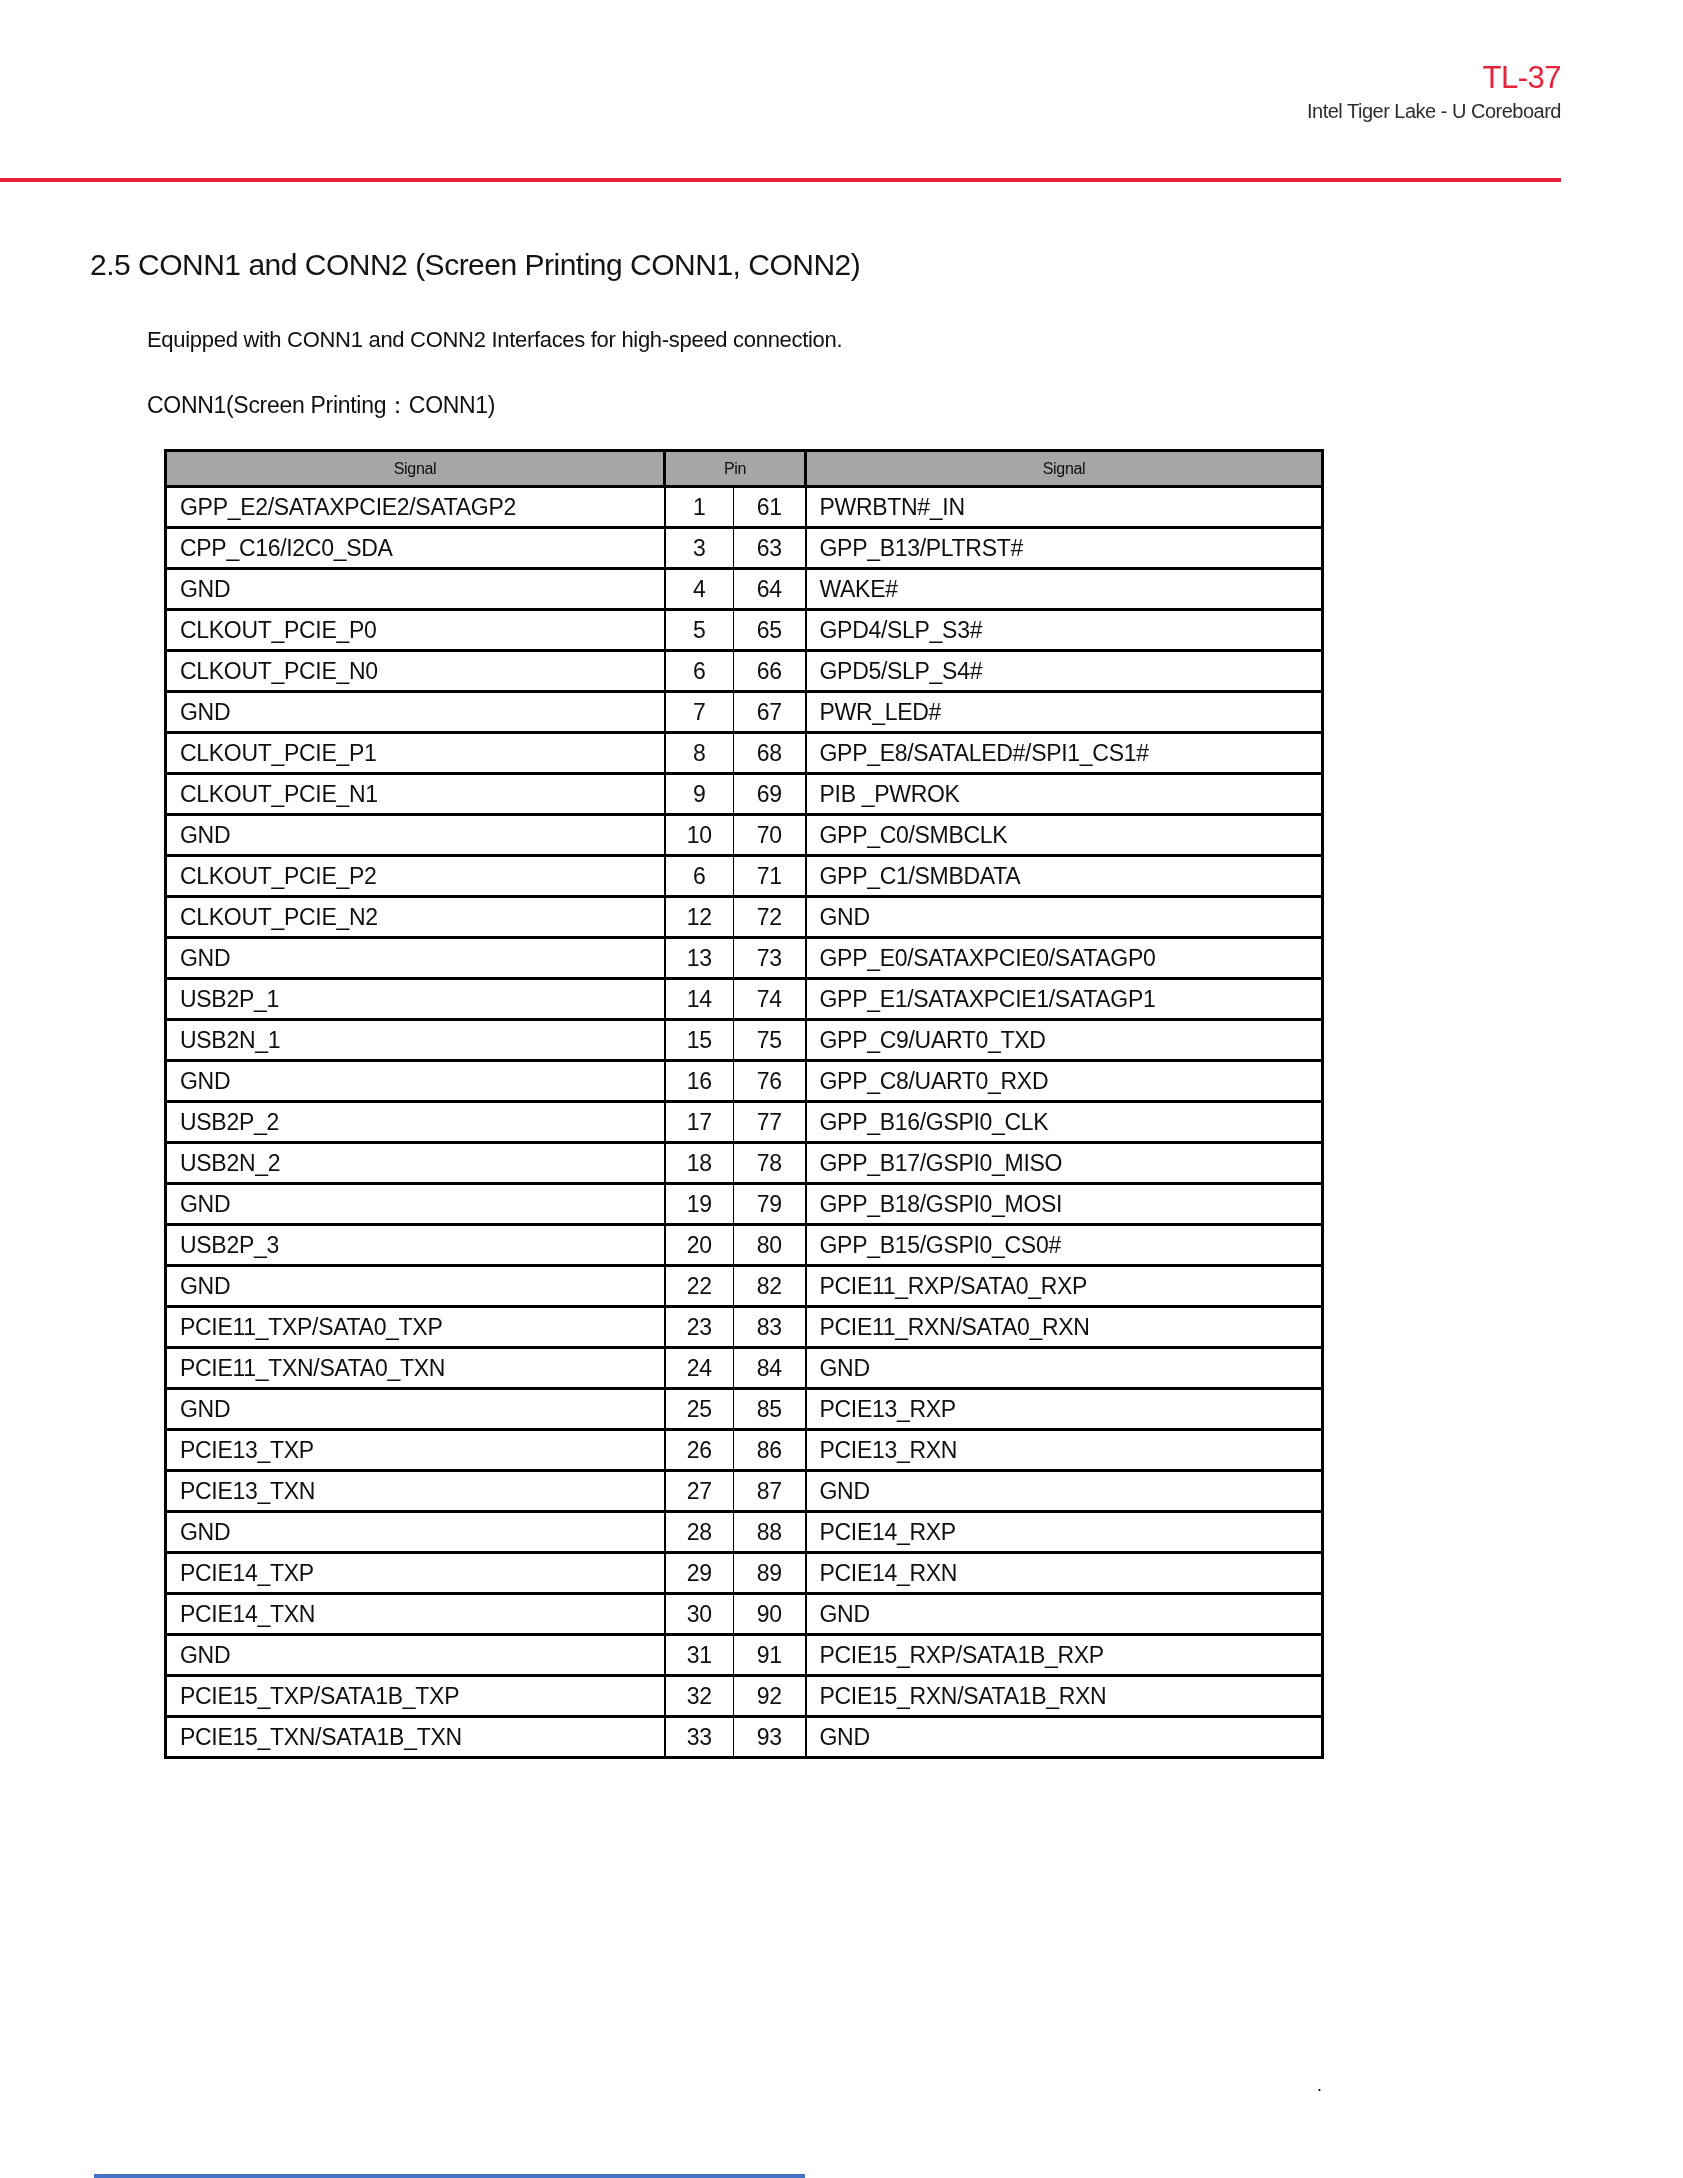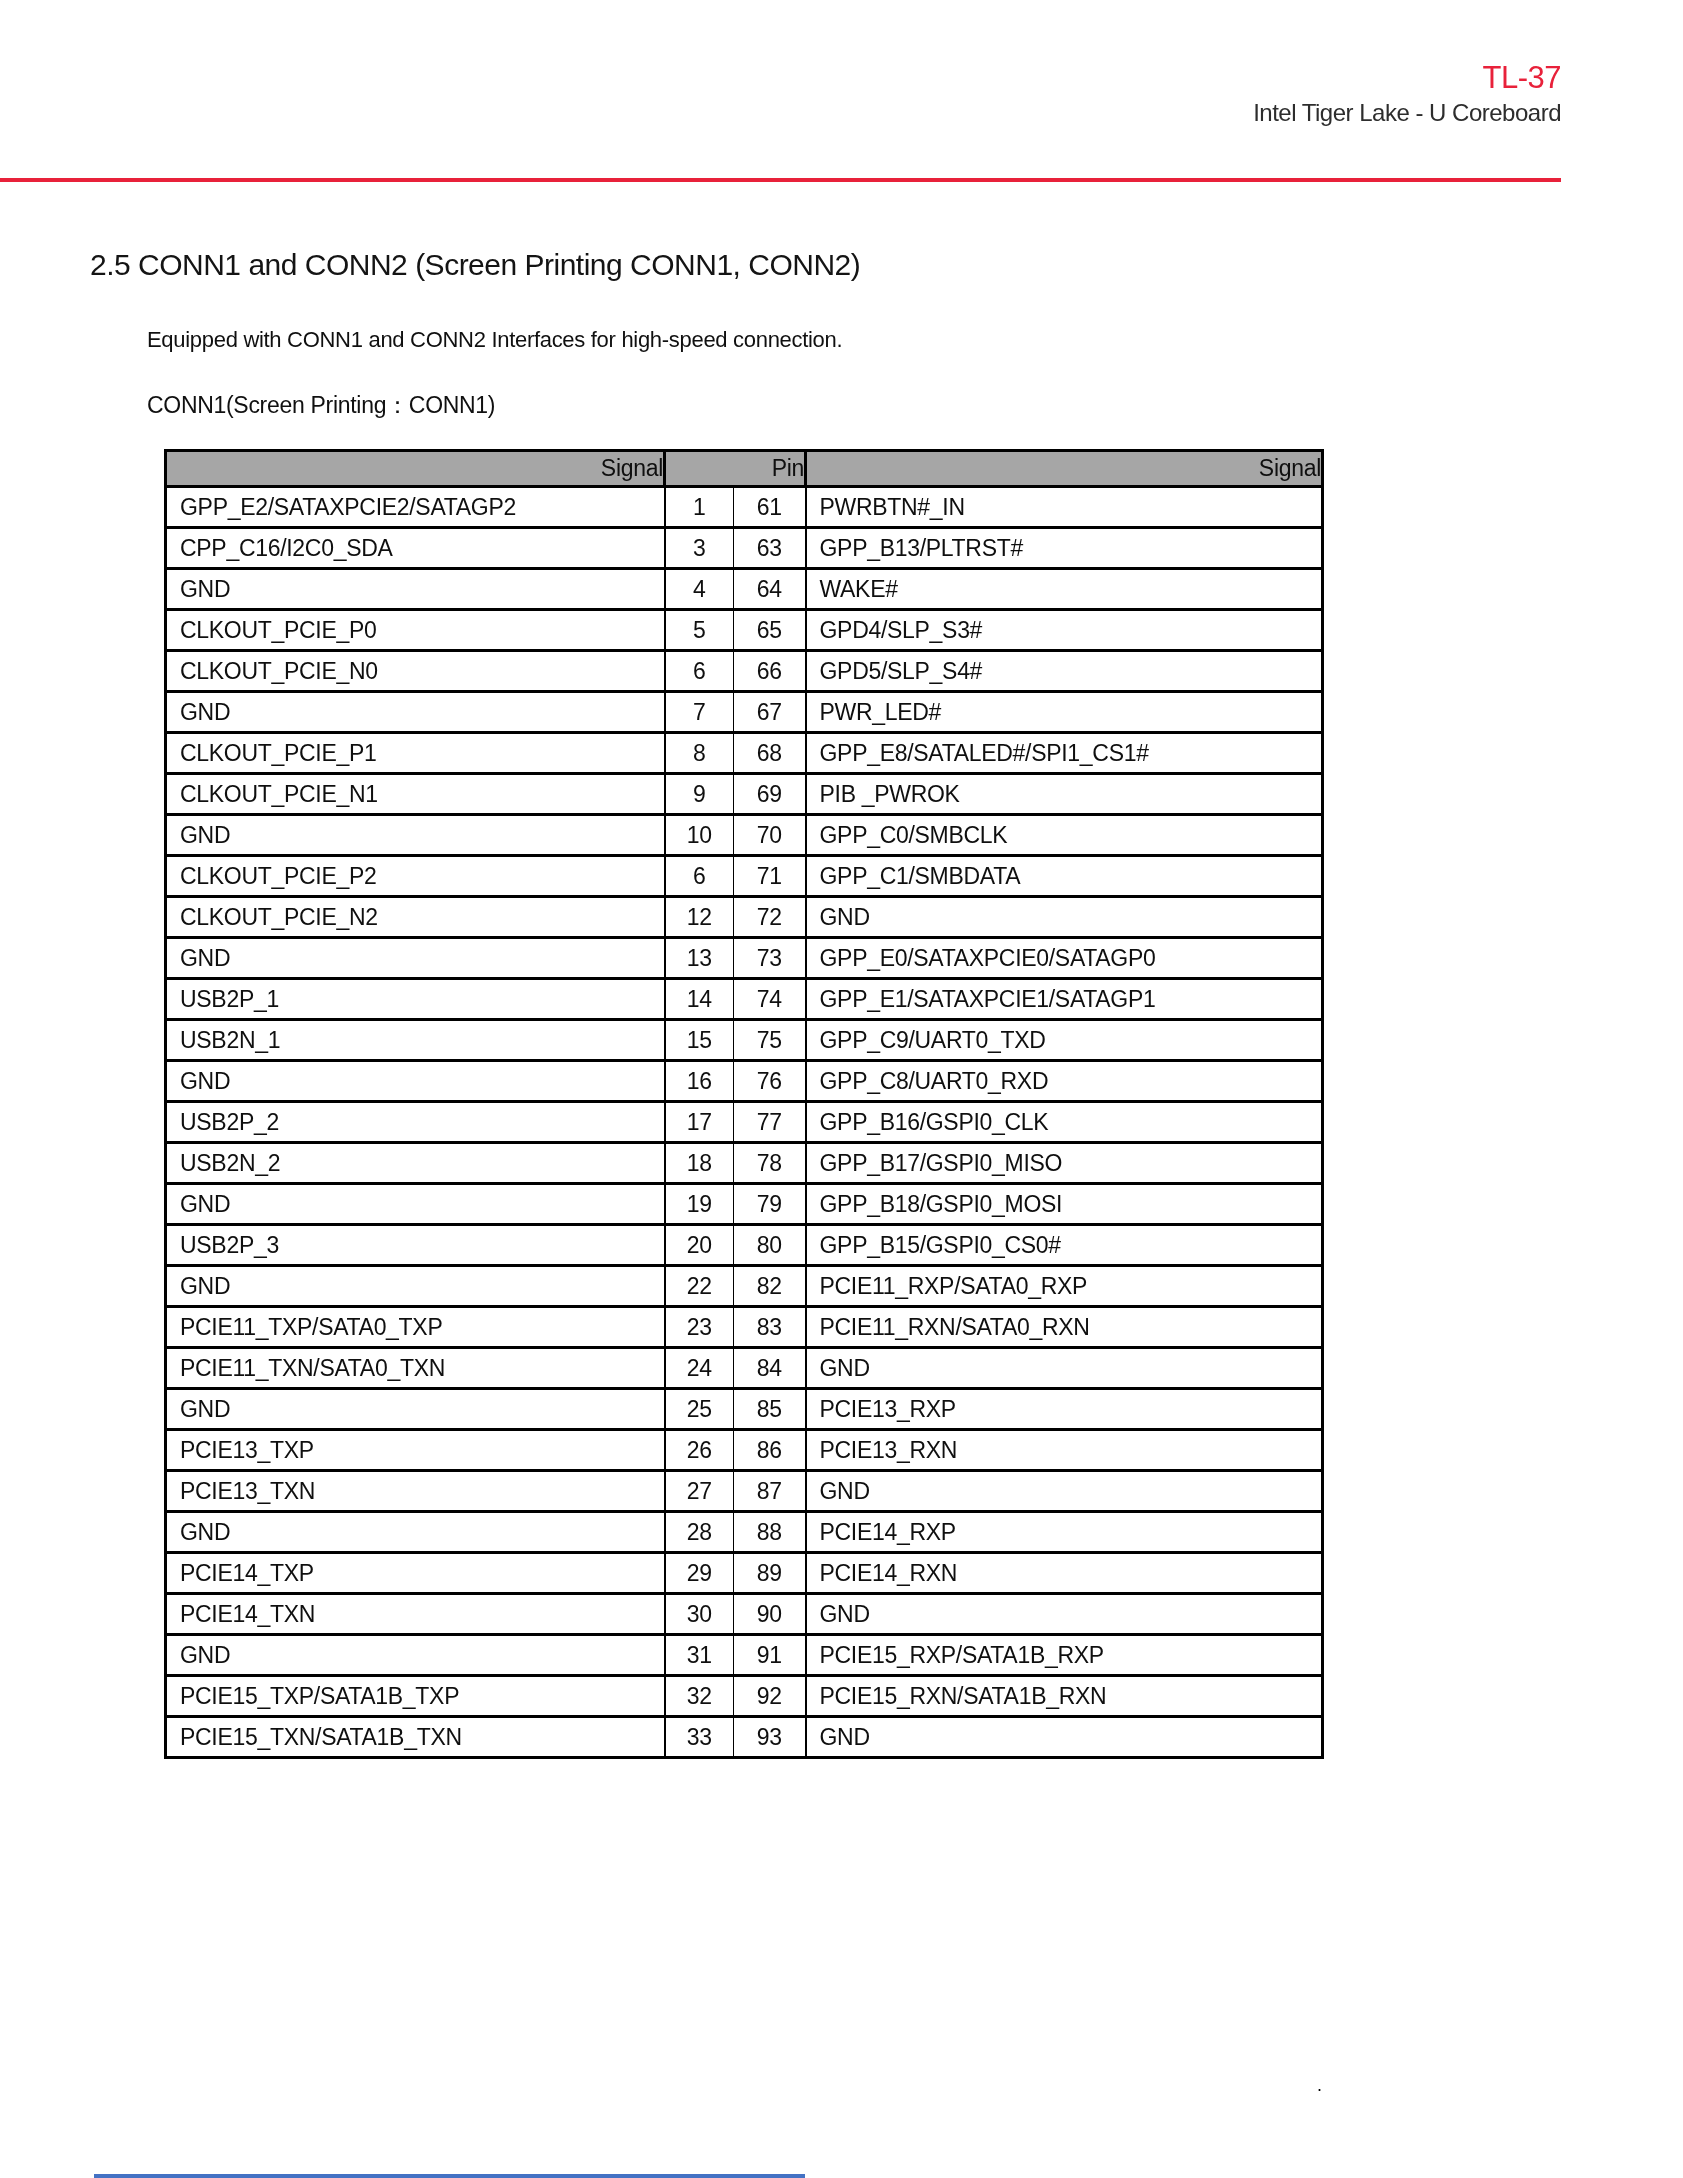--- a/index.html
+++ b/index.html
@@ -18,21 +18,21 @@
     overflow:hidden;
   }
   .doc-code{
     position:absolute;top:61px;right:122px;
     font-size:31px;line-height:1.1;
     color:var(--accent-red);
     letter-spacing:-0.5px;
   }
   .doc-product{
     position:absolute;top:99px;right:122px;
-    font-size:24px;line-height:1.2;
+    font-size:20px;line-height:1.2;
     color:#2d2d2d;
     letter-spacing:-0.5px;
   }
   .header-rule{
     position:absolute;top:178px;left:0;
     width:1561px;height:4px;
     background:var(--accent-red);
   }
   .section-heading{
     position:absolute;top:248px;left:90px;
@@ -53,23 +53,23 @@
   table.pin-table{
     position:absolute;top:449px;left:164px;
     width:1157px;
     border-collapse:collapse;
     table-layout:fixed;
     border:3px solid #000;
   }
   .pin-table th{
     background:var(--header-gray);
     font-weight:400;
-    font-size:23px;
+    font-size:16px;
     height:36px;
-    text-align:right;
+    text-align:center;
     vertical-align:middle;
     border:3px solid #000;
     letter-spacing:-0.3px;
   }
   .pin-table td{
     font-size:23px;
     height:41px;
     vertical-align:middle;
     border:2px solid #000;
     border-top-width:3px;

